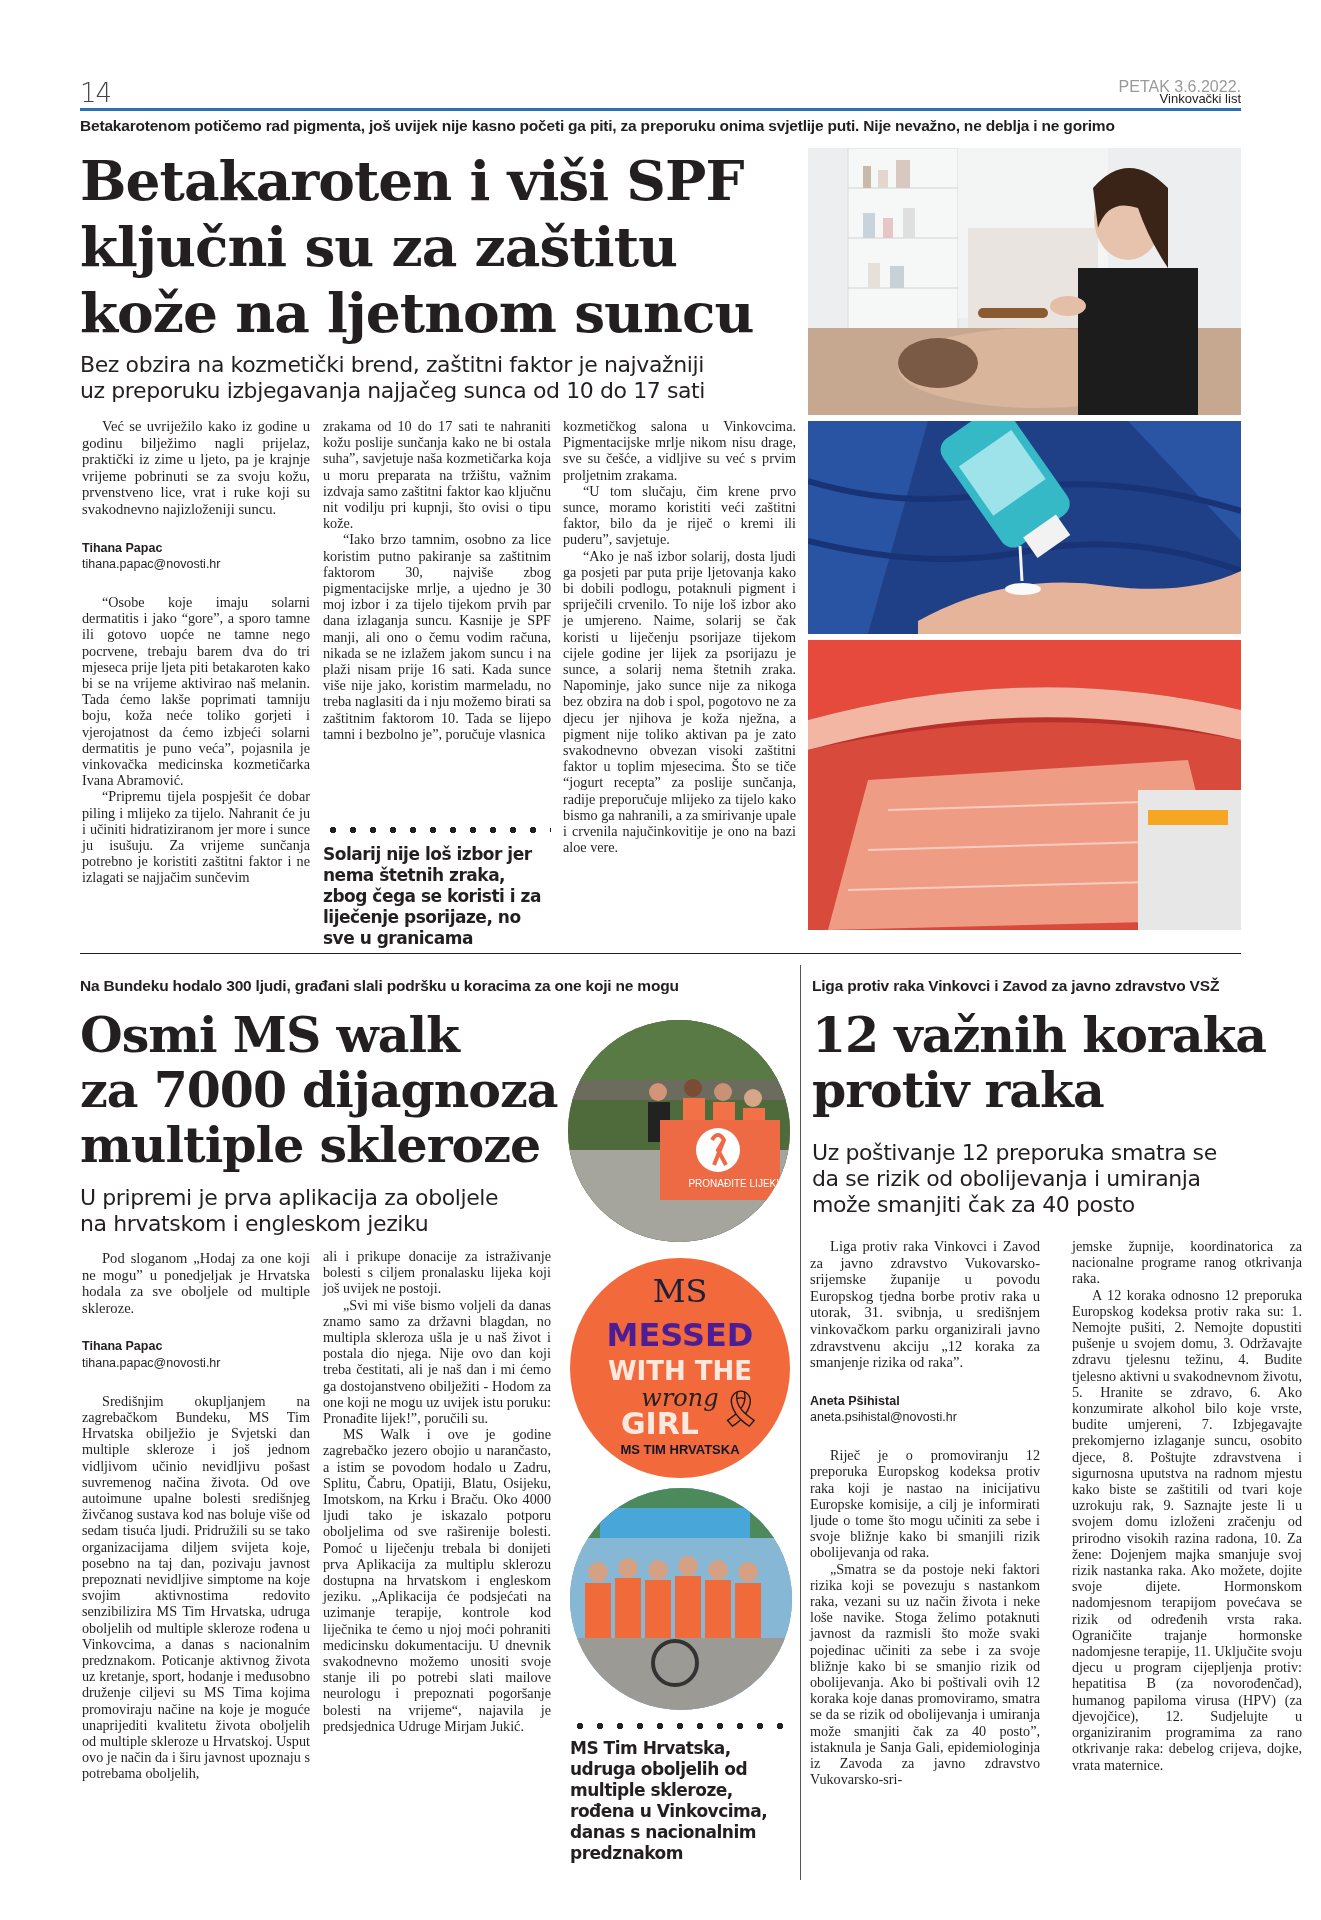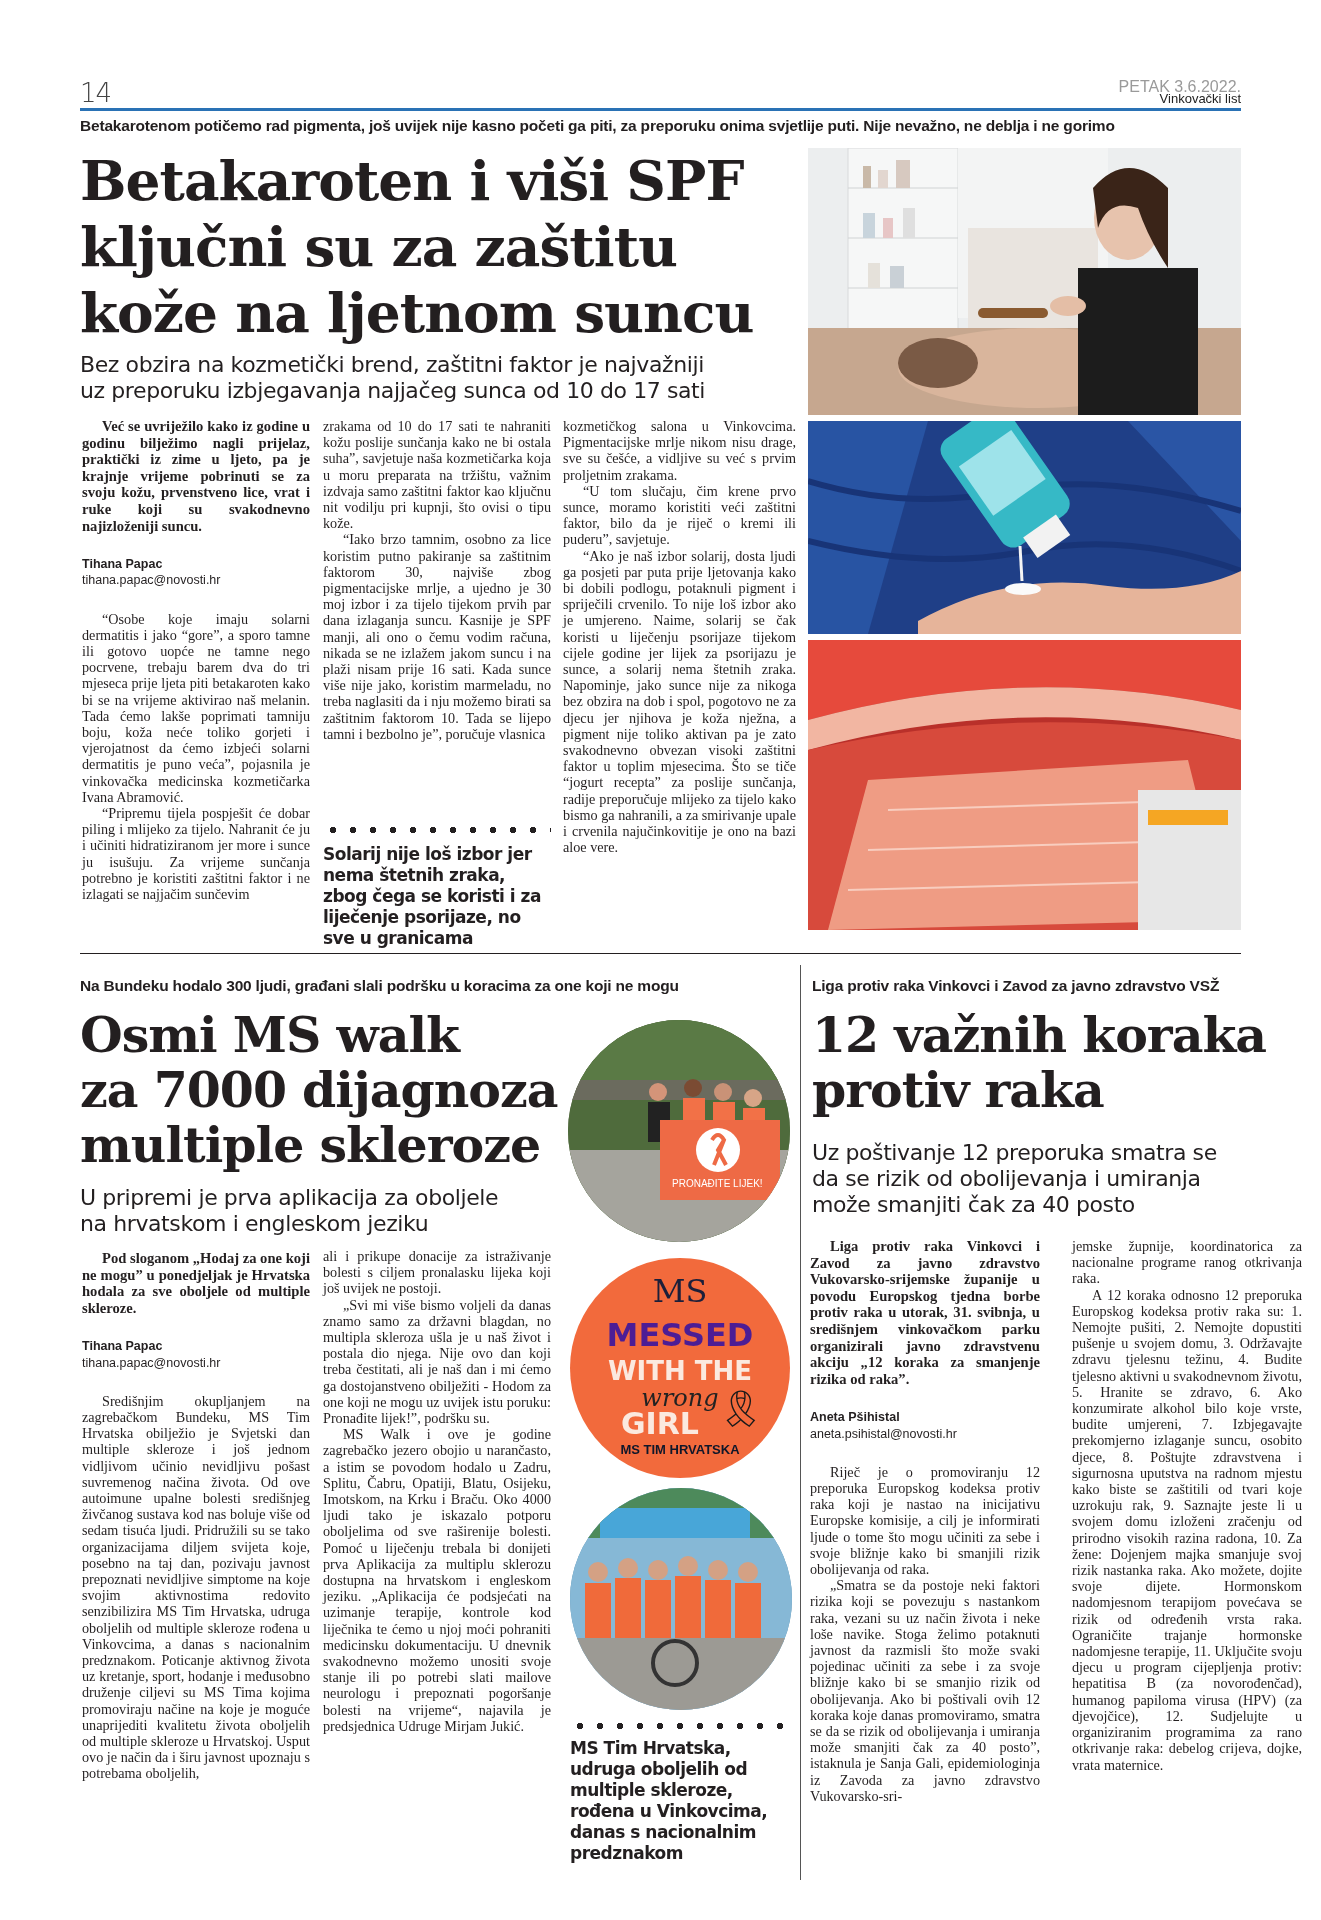--- a/index.html
+++ b/index.html
@@ -11,21 +11,21 @@
   .header-date { position: absolute; right: 0; top: 0; font-family: "Liberation Sans", sans-serif; font-size: 16px; color: #9a9a9a; }
   .header-paper { position: absolute; right: 0; top: 13px; font-family: "Liberation Sans", sans-serif; font-size: 13px; color: #222; }
   .header-rule { position: absolute; left: 80px; top: 108px; width: 1161px; height: 3px; background: #2a72b5; }
 
   .kicker { position: absolute; font-family: "Liberation Sans", sans-serif; font-weight: bold; font-size: 15.5px; color: #231f20; white-space: nowrap; letter-spacing: -0.2px; }
   .headline { position: absolute; font-family: "DejaVu Serif", serif; font-weight: bold; color: #231f20; letter-spacing: -1px; }
   .subhead { position: absolute; font-family: "DejaVu Sans", sans-serif; color: #231f20; letter-spacing: -0.4px; }
 
   .col { position: absolute; font-family: "Liberation Serif", serif; font-size: 14.2px; line-height: 16.2px; text-align: justify; hyphens: auto; color: #231f20; }
   .col p { text-indent: 20px; }
-  .lead { font-weight: bold; font-size: 14.6px; line-height: 16.6px; }
+  .lead { font-weight: normal; font-size: 14.6px; line-height: 16.6px; }
   .author { font-family: "Liberation Sans", sans-serif; font-weight: bold; font-size: 12.5px; margin-top: 22px; text-indent: 0 !important; text-align: left; }
   .email { font-family: "Liberation Sans", sans-serif; font-size: 12.5px; margin-bottom: 22px; text-indent: 0 !important; text-align: left; }
 
   .dots { position: absolute; height: 8px; background-image: radial-gradient(circle, #231f20 3px, transparent 3.5px); background-size: 20px 8px; background-repeat: repeat-x; }
   .pullquote { position: absolute; font-family: "DejaVu Sans", sans-serif; font-weight: bold; font-size: 17px; line-height: 21px; color: #231f20; letter-spacing: -0.5px; }
 
   .photo { position: absolute; overflow: hidden; }
   .circle { position: absolute; border-radius: 50%; overflow: hidden; }
   .section-rule { position: absolute; background: #231f20; }
 </style>
@@ -153,21 +153,21 @@
 
 <div class="col" style="left:82px; top:1250px; width:228px;">
   <p class="lead">Pod sloganom „Hodaj za one koji ne mogu” u ponedjeljak je Hrvatska hodala za sve oboljele od multiple skleroze.</p>
   <p class="author">Tihana Papac</p>
   <p class="email">tihana.papac@novosti.hr</p>
   <p>Središnjim okupljanjem na zagrebačkom Bundeku, MS Tim Hrvatska obilježio je Svjetski dan multiple skleroze i još jednom vidljivom učinio nevidljivu pošast suvremenog načina života. Od ove autoimune upalne bolesti središnjeg živčanog sustava kod nas boluje više od sedam tisuća ljudi. Pridružili su se tako organizacijama diljem svijeta koje, posebno na taj dan, pozivaju javnost prepoznati nevidljive simptome na koje svojim aktivnostima redovito senzibilizira MS Tim Hrvatska, udruga oboljelih od multiple skleroze rođena u Vinkovcima, a danas s nacionalnim predznakom. Poticanje aktivnog života uz kretanje, sport, hodanje i međusobno druženje ciljevi su MS Tima kojima promoviraju načine na koje je moguće unaprijediti kvalitetu života oboljelih od multiple skleroze u Hrvatskoj. Usput ovo je način da i širu javnost upoznaju s potrebama oboljelih,</p>
 </div>
 
 <div class="col" style="left:323px; top:1248px; width:228px;">
   <p style="text-indent:0">ali i prikupe donacije za istraživanje bolesti s ciljem pronalasku lijeka koji još uvijek ne postoji.</p>
-  <p>„Svi mi više bismo voljeli da danas znamo samo za državni blagdan, no multipla skleroza ušla je u naš život i postala dio njega. Nije ovo dan koji treba čestitati, ali je naš dan i mi ćemo ga dostojanstveno obilježiti - Hodom za one koji ne mogu uz uvijek istu poruku: Pronađite lijek!”, podršku su.</p>
+  <p>„Svi mi više bismo voljeli da danas znamo samo za državni blagdan, no multipla skleroza ušla je u naš život i postala dio njega. Nije ovo dan koji treba čestitati, ali je naš dan i mi ćemo ga dostojanstveno obilježiti - Hodom za one koji ne mogu uz uvijek istu poruku: Pronađite lijek!”, poručili su.</p>
   <p>MS Walk i ove je godine zagrebačko jezero obojio u narančasto, a istim se povodom hodalo u Zadru, Splitu, Čabru, Opatiji, Blatu, Osijeku, Imotskom, na Krku i Braču. Oko 4000 ljudi tako je iskazalo potporu oboljelima od sve raširenije bolesti. Pomoć u liječenju trebala bi donijeti prva Aplikacija za multiplu sklerozu dostupna na hrvatskom i engleskom jeziku. „Aplikacija će podsjećati na uzimanje terapije, kontrole kod liječnika te ćemo u njoj moći pohraniti medicinsku dokumentaciju. U dnevnik svakodnevno možemo unositi svoje stanje ili po potrebi slati mailove neurologu i prepoznati pogoršanje bolesti na vrijeme“, najavila je predsjednica Udruge Mirjam Jukić.</p>
 </div>
 
 <div class="circle" style="left:568px; top:1020px; width:222px; height:222px; background:#6f7a5e;">
   <svg width="222" height="222" viewBox="0 0 222 222">
     <rect width="222" height="222" fill="#4f6b3c"></rect>
     <rect x="0" y="0" width="222" height="60" fill="#5a7a45"></rect>
     <rect x="0" y="60" width="222" height="20" fill="#6b6b5e"></rect>
     <rect x="0" y="130" width="222" height="92" fill="#a5a49d"></rect>
     <circle cx="90" cy="72" r="9" fill="#d49479"></circle>
@@ -175,21 +175,21 @@
     <circle cx="155" cy="72" r="9" fill="#c99277"></circle>
     <circle cx="185" cy="78" r="9" fill="#d7a587"></circle>
     <rect x="80" y="82" width="22" height="40" fill="#222"></rect>
     <rect x="115" y="78" width="22" height="40" fill="#f27147"></rect>
     <rect x="145" y="82" width="22" height="40" fill="#f27147"></rect>
     <rect x="175" y="88" width="22" height="40" fill="#f27147"></rect>
     <rect x="92" y="100" width="120" height="80" fill="#ee6a45"></rect>
     <circle cx="150" cy="130" r="22" fill="#ffffff"></circle>
     <path d="M144 120 Q150 110 156 120 L146 145 M156 120 L150 130 L158 145" stroke="#ee6a45" stroke-width="4" fill="none"></path>
   </svg>
-  <div style="position:absolute; left:104px; top:158px; width:116px; text-align:left; font-family:'Liberation Sans',sans-serif; font-size:10px; color:#fff;">PRONAĐITE LIJEK!</div>
+  <div style="position:absolute; left:95px; top:158px; width:116px; text-align:right; font-family:'Liberation Sans',sans-serif; font-size:10px; color:#fff;">PRONAĐITE LIJEK!</div>
 </div>
 
 <div class="circle" style="left:570px; top:1258px; width:220px; height:220px; background:#f26a3c;">
   <div style="position:absolute; left:0; top:14px; width:220px; text-align:center; font-family:'DejaVu Serif',serif; font-size:32px; color:#1b1f3a;">MS</div>
   <div style="position:absolute; left:0; top:58px; width:220px; text-align:center; font-family:'DejaVu Sans',sans-serif; font-weight:bold; font-size:32px; color:#4c1d95;">MESSED</div>
   <div style="position:absolute; left:0; top:98px; width:220px; text-align:center; font-family:'DejaVu Sans',sans-serif; font-weight:bold; font-size:26px; color:#fbe9df;">WITH THE</div>
   <div style="position:absolute; left:0; top:126px; width:220px; text-align:center; font-family:'DejaVu Serif',serif; font-style:italic; font-size:24px; color:#222;">wrong</div>
   <div style="position:absolute; left:-20px; top:148px; width:220px; text-align:center; font-family:'DejaVu Sans',sans-serif; font-weight:bold; font-size:30px; color:#fbe9df;">GIRL</div>
   <div style="position:absolute; left:148px; top:130px; font-size:36px; color:#1a1a1a; font-family:'DejaVu Sans',sans-serif;">🎗</div>
   <div style="position:absolute; left:0; top:184px; width:220px; text-align:center; font-family:'Liberation Sans',sans-serif; font-weight:bold; font-size:13px; color:#0f172a;">MS TIM HRVATSKA</div>

